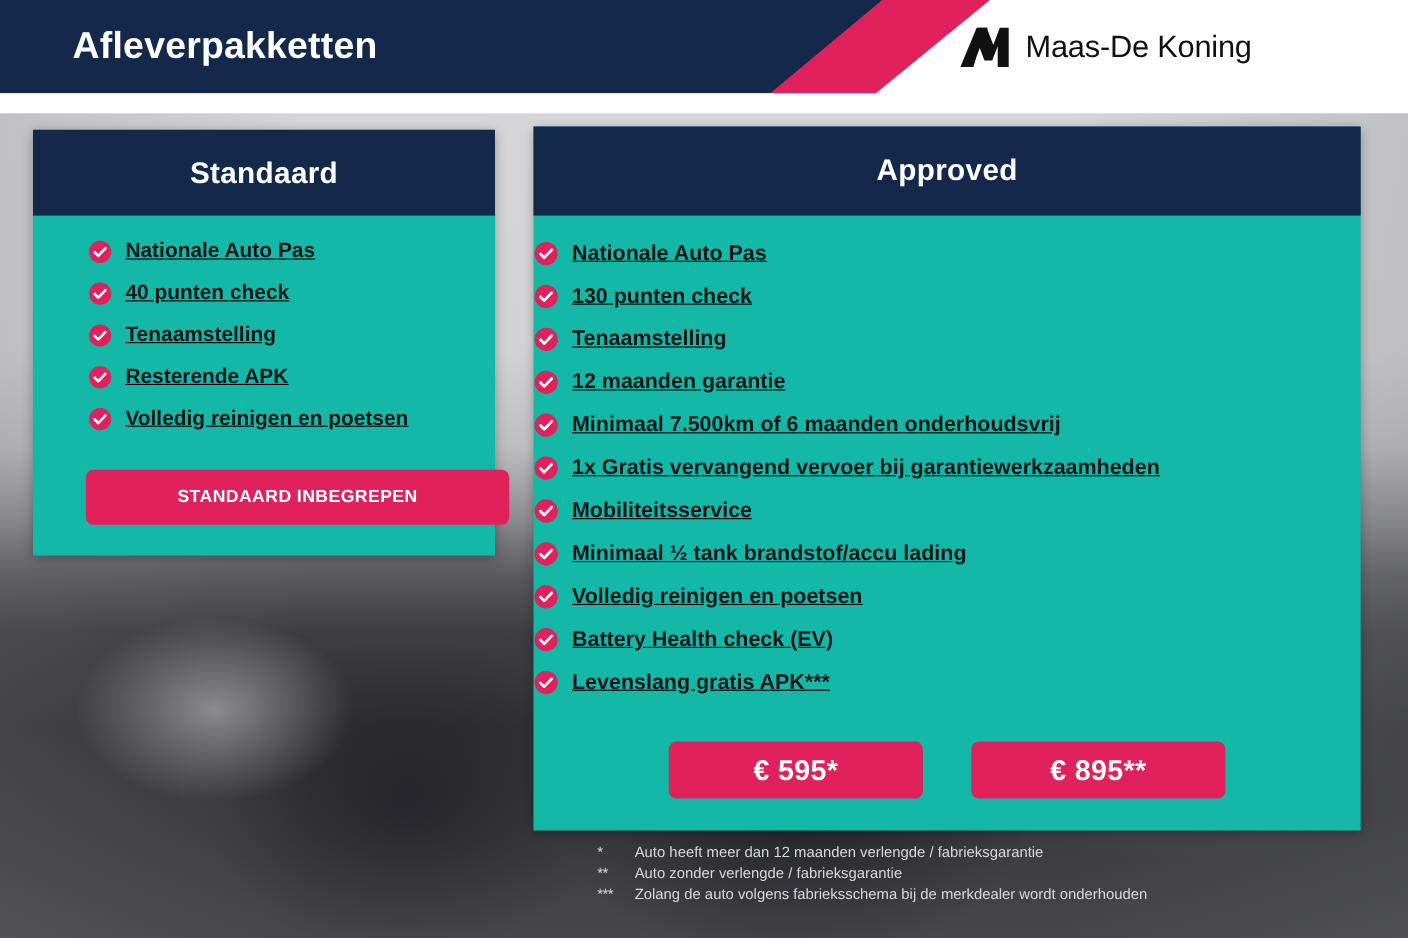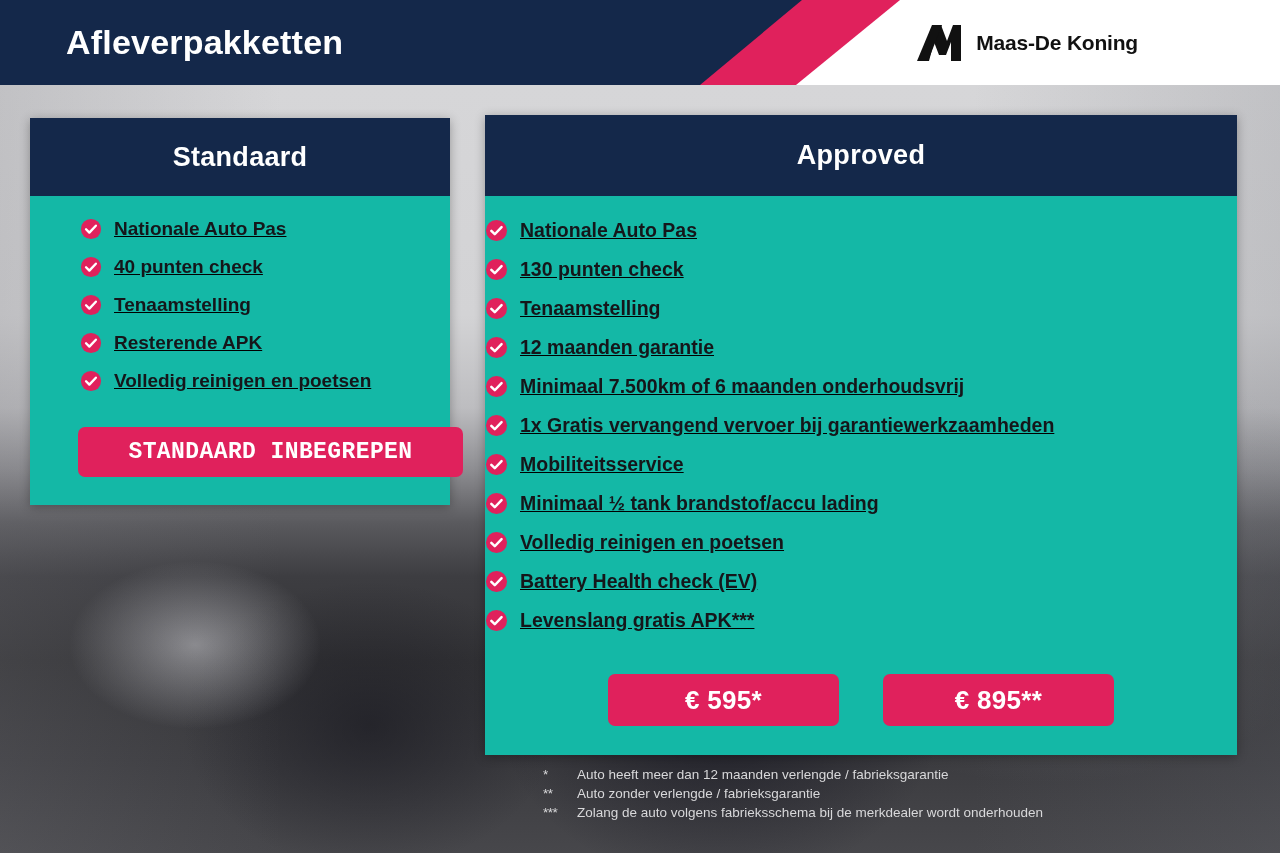--- a/index.html
+++ b/index.html
@@ -44,21 +44,21 @@
     background:
       linear-gradient(90deg, rgba(120,120,126,0.22) 0%, rgba(0,0,0,0) 22%, rgba(0,0,0,0) 76%, rgba(110,112,120,0.20) 100%);
     z-index: 0;
   }
 
   
   .topbar {
     position: absolute;
     top: 0; left: 0;
     width: 1280px;
-    height: 85px;
+    height: 103px;
     background: #ffffff;
     overflow: hidden;
     z-index: 5;
   }
   .topbar-navy {
     position: absolute;
     top: 0; left: 0;
     width: 810px;
     height: 85px;
     background: #14284a;
@@ -95,22 +95,22 @@
     align-items: center;
     gap: 13px;
   }
   .brand-mark {
     width: 46px;
     height: 36px;
     display: block;
   }
   .brand-name {
     color: #111111;
-    font-size: 21px;
-    font-weight: bold;
+    font-size: 28px;
+    font-weight: normal;
     letter-spacing: -0.2px;
     white-space: nowrap;
   }
 
   
   .stage {
     position: absolute;
     inset: 0;
     z-index: 3;
   }
@@ -187,23 +187,22 @@
     cursor: pointer;
     white-space: nowrap;
   }
 
   .std-btn-wrap {
     padding: 19px 30px 28px 48px;
   }
   .btn-standard {
     width: 385px;
     height: 50px;
-    font-size: 23px;
+    font-size: 16px;
     letter-spacing: 0.4px;
-    font-family: Liberation Mono, monospace;
   }
 
   .price-row {
     display: flex;
     justify-content: center;
     gap: 44px;
     padding: 27px 0 29px 0;
   }
   .btn-price {
     width: 231px;

